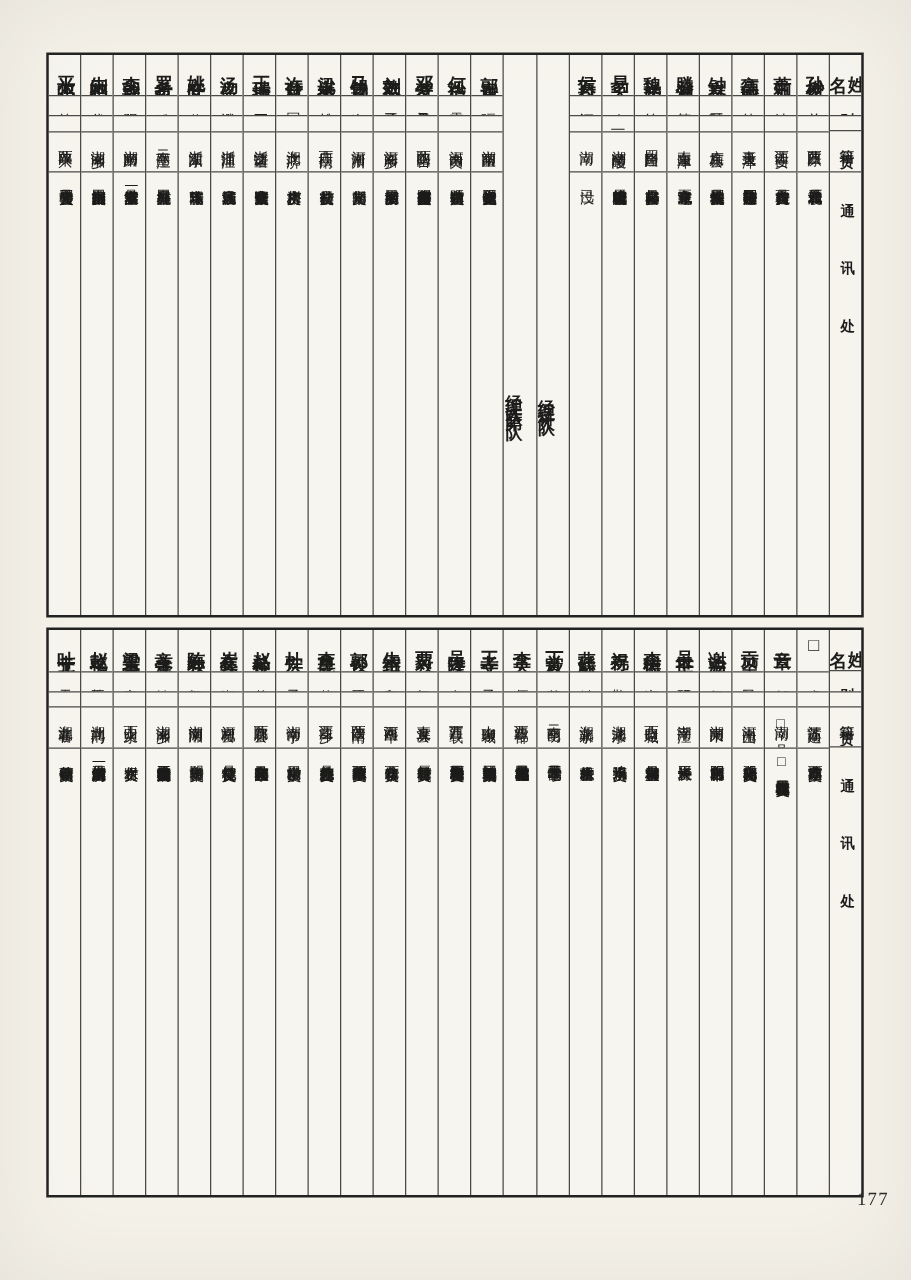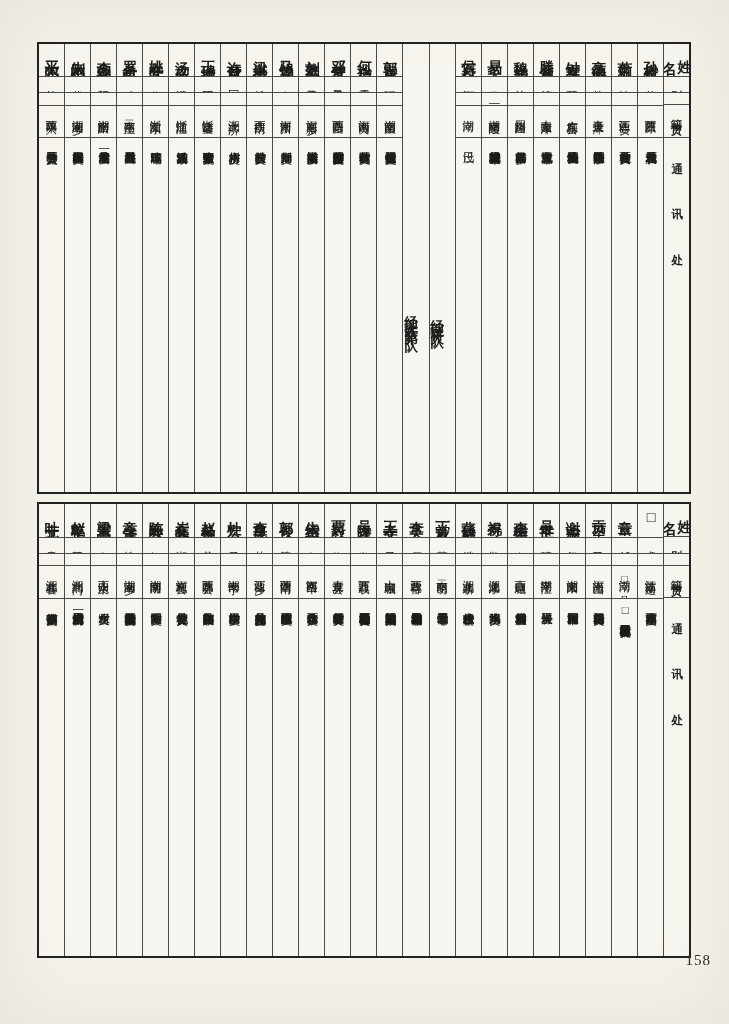--- a/index.html
+++ b/index.html
@@ -890,13 +890,13 @@
     </div>
     <div class="cell native-cell">
       <span class="vtext">湖北蕲春</span>
     </div>
     <div class="cell addr-cell">
       <span class="vtext">蕲春徐家药铺镇交</span>
     </div>
   </div>
   </div>
 
-<div class="page-num">158</div>
+<div class="page-num">177</div>
 
 </body></html>

